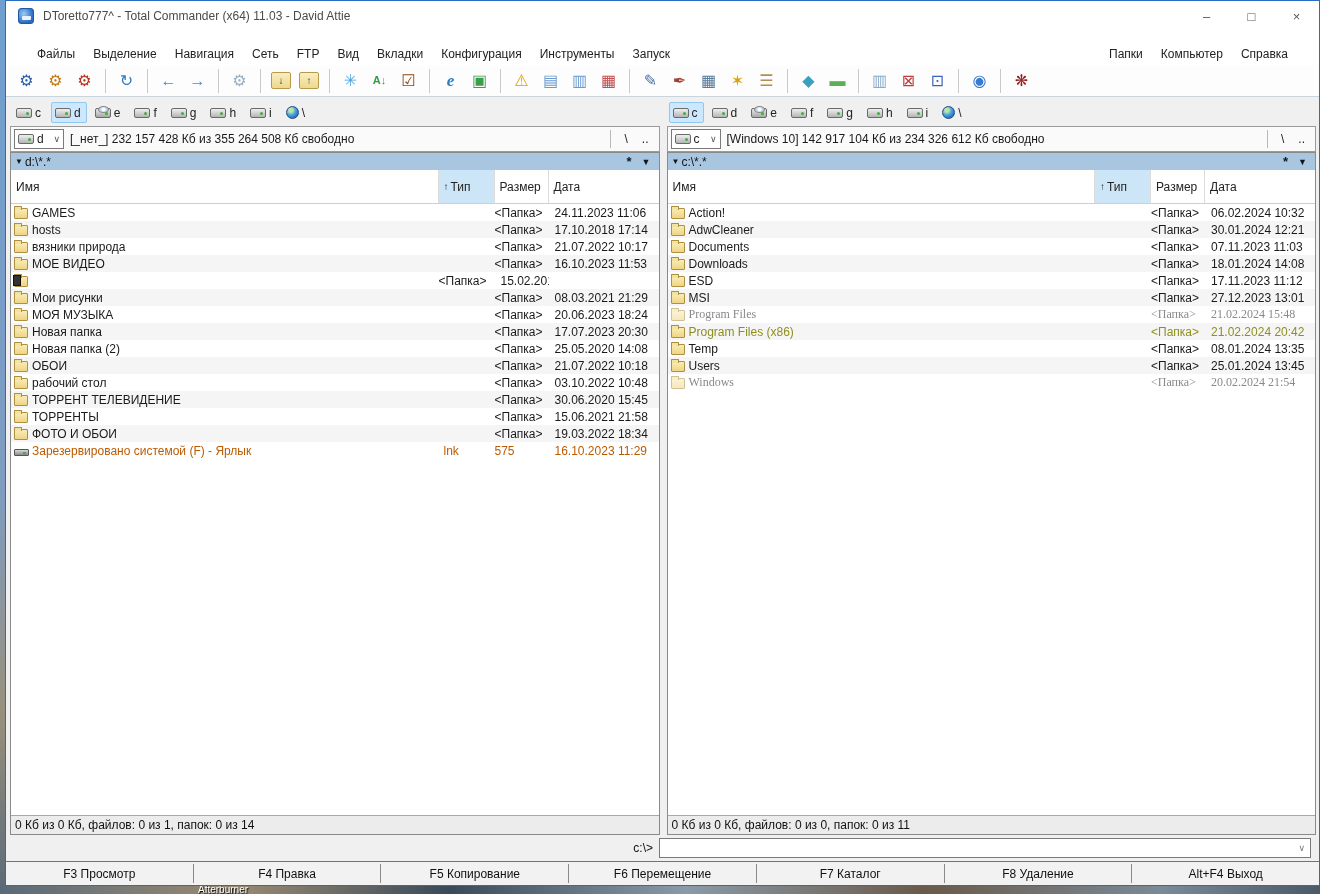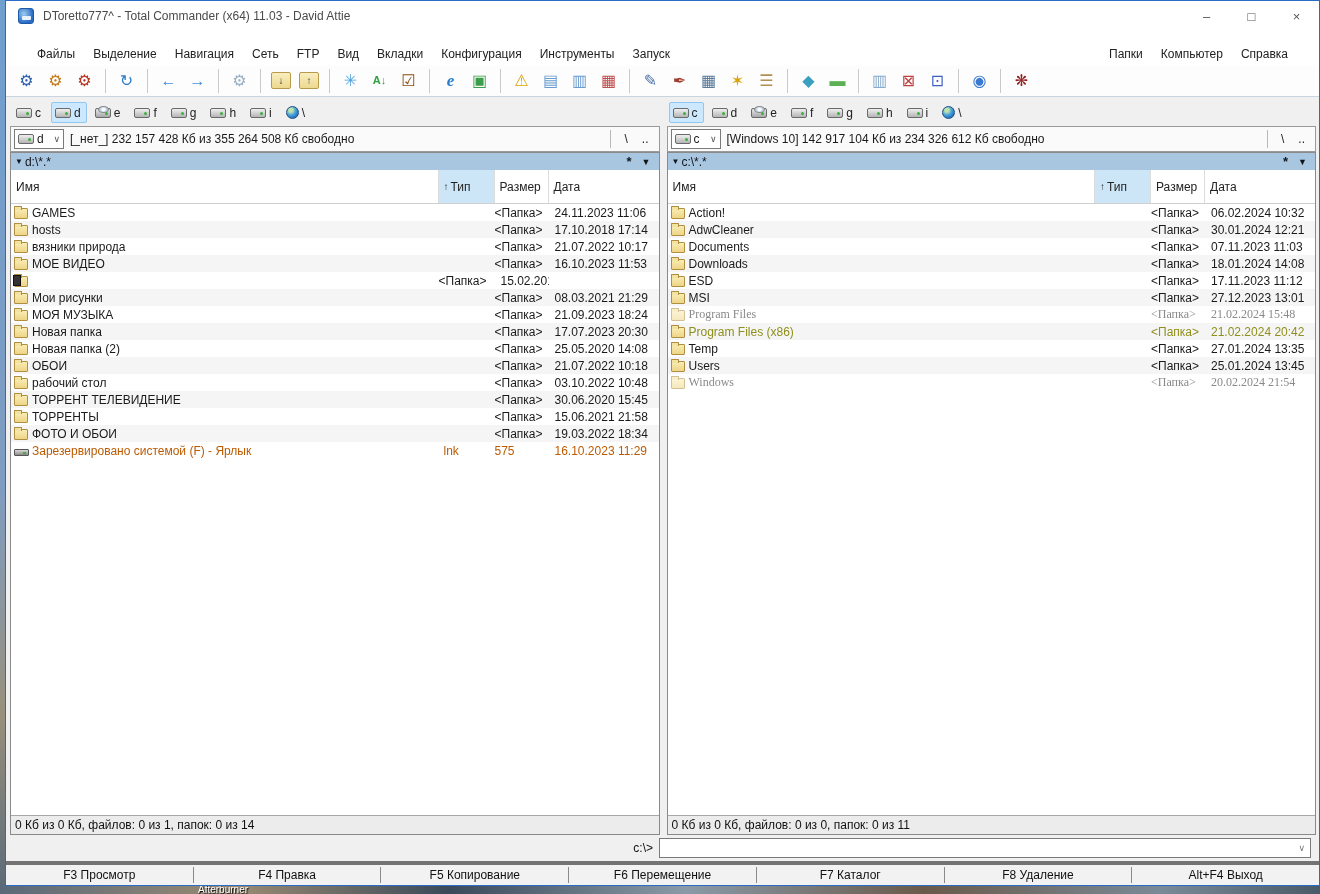--- a/index.html
+++ b/index.html
@@ -132,21 +132,21 @@
     height:19px; background:#ececec; border-top:1px solid #a8a8a8;
     display:flex; align-items:center; padding:0 4px; flex:0 0 auto; color:#111;
   }
   
   .cmdline { height:26px; background:#f0f0f0; display:flex; align-items:center; justify-content:flex-end; padding:2px 8px; gap:6px; flex:0 0 auto; }
   .cmd-prompt { color:#111; }
   .cmd-input-wrap { width:652px; height:20px; border:1px solid #7a7a7a; background:#fff; display:flex; align-items:center; }
   .cmd-input { flex:1; border:none; outline:none; height:16px; font-family:"Liberation Sans",sans-serif; font-size:12px; padding:0 4px; }
   .cmd-chevron { font-size:9px; color:#777; padding:0 5px; }
   
-  .fkeys { height:24px; display:flex; align-items:stretch; background:#f2f2f2; border-top:4px solid #737373; flex:0 0 auto; }
+  .fkeys { height:24px; display:flex; align-items:stretch; background:#f2f2f2; border-top:1px solid #737373; flex:0 0 auto; }
   .fkey-btn { flex:1 1 0; display:flex; align-items:center; justify-content:center; color:#111; }
   .fkey-sep { width:1px; background:#8a8a8a; margin:2px 0; }
 </style>
 </head>
 <body>
 
 <div class="screen">
   <div class="desktop-strip"></div>
   <div class="desktop-label">Afterburner</div>
 
@@ -349,21 +349,21 @@
                 <span class="fcell f-size">&lt;Папка&gt;</span>
                 <span class="fcell f-date">08.03.2021 21:29</span>
               </div>
               <div class="frow st-normal">
                 <span class="icon-wrap">
                   <span class="ico-folder"></span>
                 </span>
                 <span class="fcell f-name">МОЯ МУЗЫКА</span>
                 <span class="fcell f-type"></span>
                 <span class="fcell f-size">&lt;Папка&gt;</span>
-                <span class="fcell f-date">21.09.2023 18:24</span>
+                <span class="fcell f-date">20.06.2023 18:24</span>
               </div>
               <div class="frow alt st-normal">
                 <span class="icon-wrap">
                   <span class="ico-folder"></span>
                 </span>
                 <span class="fcell f-name">Новая папка</span>
                 <span class="fcell f-type"></span>
                 <span class="fcell f-size">&lt;Папка&gt;</span>
                 <span class="fcell f-date">17.07.2023 20:30</span>
               </div>
@@ -574,21 +574,21 @@
                 <span class="fcell f-size">&lt;Папка&gt;</span>
                 <span class="fcell f-date">21.02.2024 20:42</span>
               </div>
               <div class="frow st-normal">
                 <span class="icon-wrap">
                   <span class="ico-folder"></span>
                 </span>
                 <span class="fcell f-name">Temp</span>
                 <span class="fcell f-type"></span>
                 <span class="fcell f-size">&lt;Папка&gt;</span>
-                <span class="fcell f-date">27.01.2024 13:35</span>
+                <span class="fcell f-date">08.01.2024 13:35</span>
               </div>
               <div class="frow alt st-normal">
                 <span class="icon-wrap">
                   <span class="ico-folder"></span>
                 </span>
                 <span class="fcell f-name">Users</span>
                 <span class="fcell f-type"></span>
                 <span class="fcell f-size">&lt;Папка&gt;</span>
                 <span class="fcell f-date">25.01.2024 13:45</span>
               </div>

